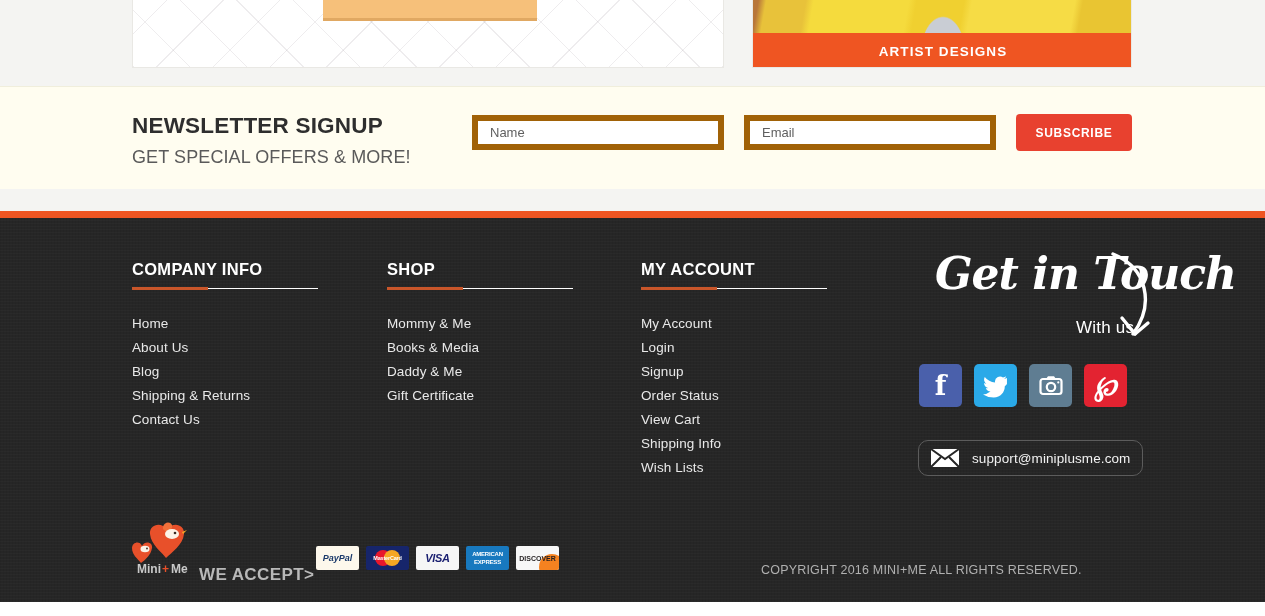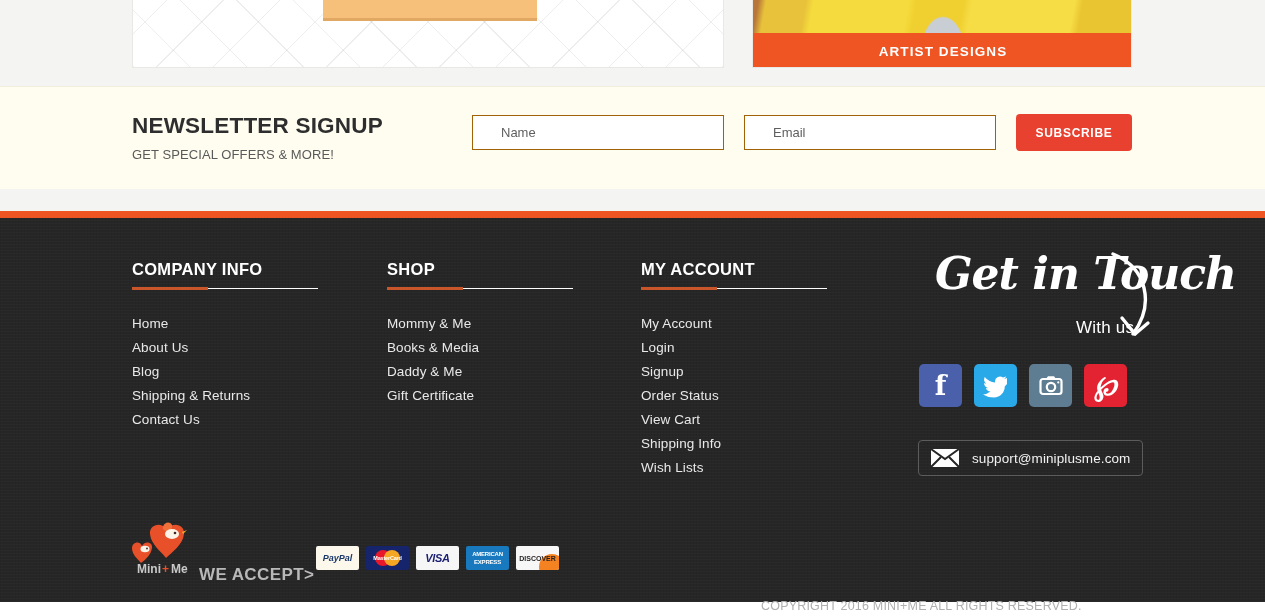--- a/index.html
+++ b/index.html
@@ -93,34 +93,34 @@
     top: 26px;
     font-size: 22.5px;
     font-weight: bold;
     color: #2e2e2e;
     letter-spacing: .2px;
   }
   .nl-sub {
     position: absolute;
     left: 132px;
     top: 60px;
-    font-size: 13px;
+    font-size: 18px;
     color: #5a5a5a;
     letter-spacing: .1px;
   }
   .nl-input {
     position: absolute;
     top: 28px;
     height: 35px;
     background: #ffffff;
-    border: 1px solid #a16207;
+    border: 6px solid #a16207;
     font-family: "Liberation Sans", sans-serif;
     font-size: 13px;
     color: #0f172a;
-    padding: 0 28px;
+    padding: 0 12px;
   }
   .nl-input::placeholder { color: #5f5f5f; opacity: 1; }
   #nameField { left: 472px; width: 252px; }
   #emailField { left: 744px; width: 252px; }
   .nl-subscribe {
     position: absolute;
     left: 1016px;
     top: 27px;
     width: 116px;
     height: 37px;
@@ -240,21 +240,21 @@
   .glyph-fb { font-family: "DejaVu Serif", serif; font-weight: bold; font-size: 27px; line-height: 1; }
   .glyph-pi { font-family: "DejaVu Serif", serif; font-weight: bold; font-style: italic; font-size: 27px; line-height: 1; }
 
   .mailbox {
     position: absolute;
     left: 918px;
     top: 222px;
     width: 225px;
     height: 36px;
     border: 1px solid #5c5c5c;
-    border-radius: 4px;
+    border-radius: 10px;
     display: flex;
     align-items: center;
     padding-left: 11px;
     gap: 12px;
   }
   .mail-text {
     font-size: 13.5px;
     color: #f2f2f2;
     letter-spacing: .1px;
   }
@@ -314,21 +314,20 @@
   }
   .pay-disc span { position: relative; z-index: 2; }
 
   .copyright {
     position: absolute;
     left: 761px;
     top: 345px;
     font-size: 12.5px;
     color: #b0b0b0;
     letter-spacing: .2px;
-    margin-top: 36px;
   }
 </style>
 </head>
 <body>
 
 <div class="promo-strip">
 
   <div class="promo-left">
     <div class="checkout-btn">CHECK OUT NOW!</div>
   </div>

